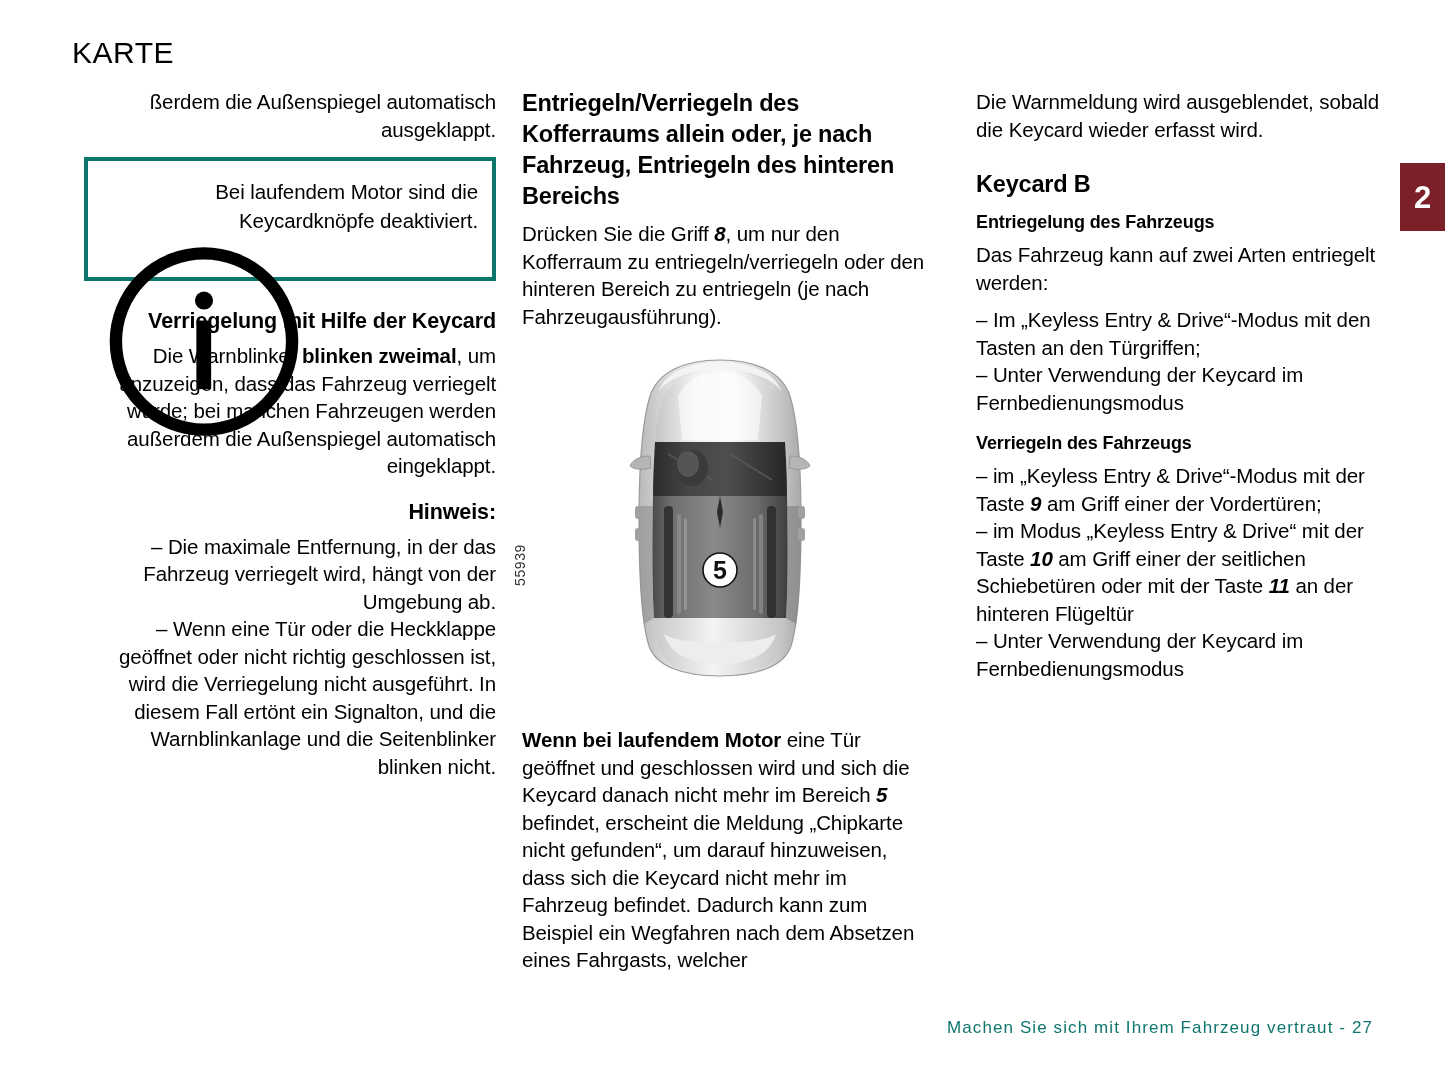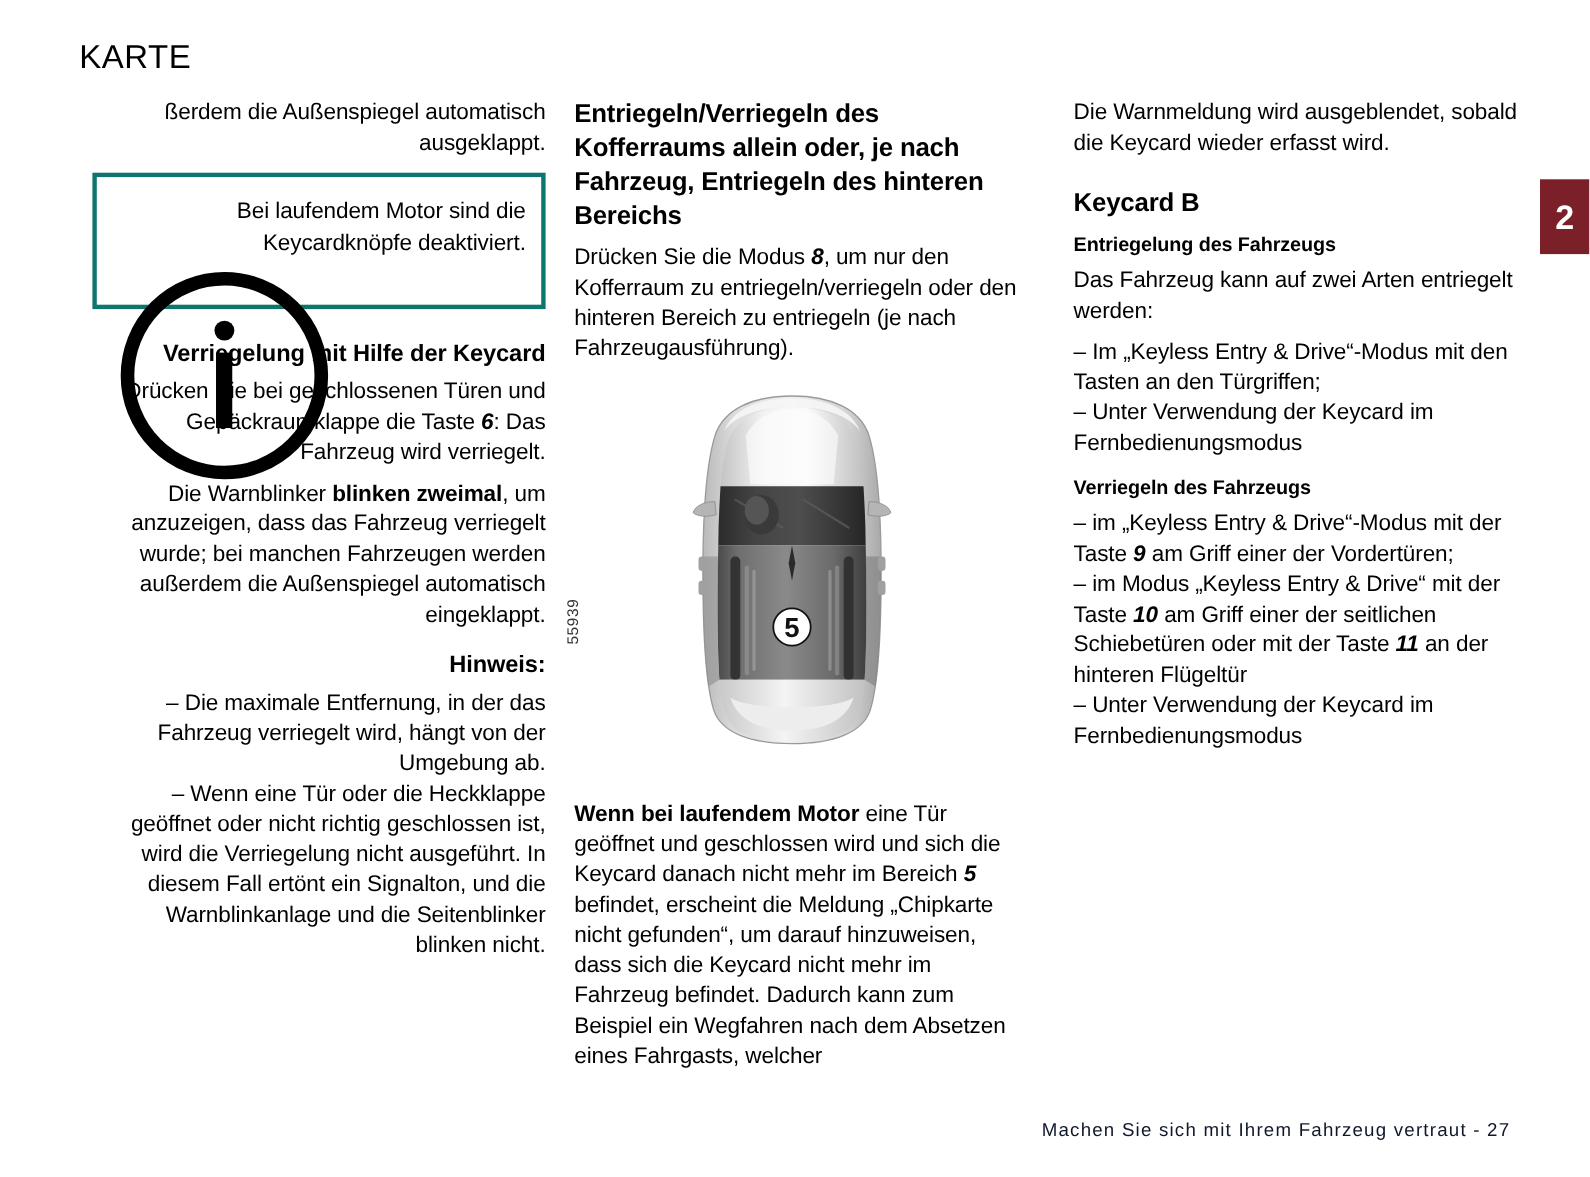--- a/index.html
+++ b/index.html
@@ -174,21 +174,21 @@
     margin-top: 18px;
   }
 
   
   .footer {
     position: absolute;
     right: 72px;
     bottom: 32px;
     font-size: 17px;
     letter-spacing: 1.1px;
-    color: #0f172a;
+    color: #0f766e;
     white-space: nowrap;
   }
 </style>
 </head>
 <body>
 
 <div class="page">
 
   <div class="chapter-tab">2</div>
 
@@ -204,38 +204,37 @@
           <circle cx="21" cy="21" r="18.5" fill="none" stroke="#000" stroke-width="2.6"></circle>
           <circle cx="21" cy="12.4" r="1.9" fill="#000"></circle>
           <rect x="19.4" y="16.6" width="3.1" height="14.4" fill="#000"></rect>
         </svg>
       </span>
       <span class="info-text">Bei laufendem Motor sind die Keycardknöpfe deaktiviert.</span>
     </div>
 
     <h2 class="sub-head first">Verriegelung mit Hilfe der Keycard</h2>
 
-    <p class="para"><span>Drücken Sie bei geschlossenen Türen und Gepäckraumklappe die Taste </span><em class="btn-num">6</em><span>: Das Fahrzeug wird verriegelt.</span></p>
 
     <p class="para"><span>Die Warnblinker </span><strong>blinken zweimal</strong><span>, um anzuzeigen, dass das Fahrzeug verriegelt wurde; bei manchen Fahrzeugen werden außerdem die Außenspiegel automatisch eingeklappt.</span></p>
 
     <h2 class="sub-head">Hinweis:</h2>
 
     <div class="dash-list">
       <div class="dash-item">–  Die maximale Entfernung, in der das Fahrzeug verriegelt wird, hängt von der Umgebung ab.</div>
       <div class="dash-item">–  Wenn eine Tür oder die Heckklappe geöffnet oder nicht richtig geschlossen ist, wird die Verriegelung nicht ausgeführt. In diesem Fall ertönt ein Signalton, und die Warnblinkanlage und die Seitenblinker blinken nicht.</div>
     </div>
 
   </div>
 
   <div class="col col-2">
 
     <h3 class="section-head">Entriegeln/Verriegeln des Kofferraums allein oder, je nach Fahrzeug, Entriegeln des hinteren Bereichs</h3>
 
-    <p class="para"><span>Drücken Sie die Modus </span><em class="btn-num">8</em><span>, um nur den Kofferraum zu entriegeln/verriegeln oder den hinteren Bereich zu entriegeln (je nach Fahrzeugausführung).</span></p>
+    <p class="para"><span>Drücken Sie die Griff </span><em class="btn-num">8</em><span>, um nur den Kofferraum zu entriegeln/verriegeln oder den hinteren Bereich zu entriegeln (je nach Fahrzeugausführung).</span></p>
 
     <div class="figure-block">
       <div class="figure-id">55939</div>
       <div class="car-wrap">
         <svg class="car-svg" viewBox="0 0 200 325" xmlns="http://www.w3.org/2000/svg">
           <defs>
             <linearGradient id="bodyGrad" x1="0" y1="0" x2="1" y2="0">
               <stop offset="0%" stop-color="#b9b9b9"></stop>
               <stop offset="18%" stop-color="#dcdcdc"></stop>
               <stop offset="50%" stop-color="#efefef"></stop>

